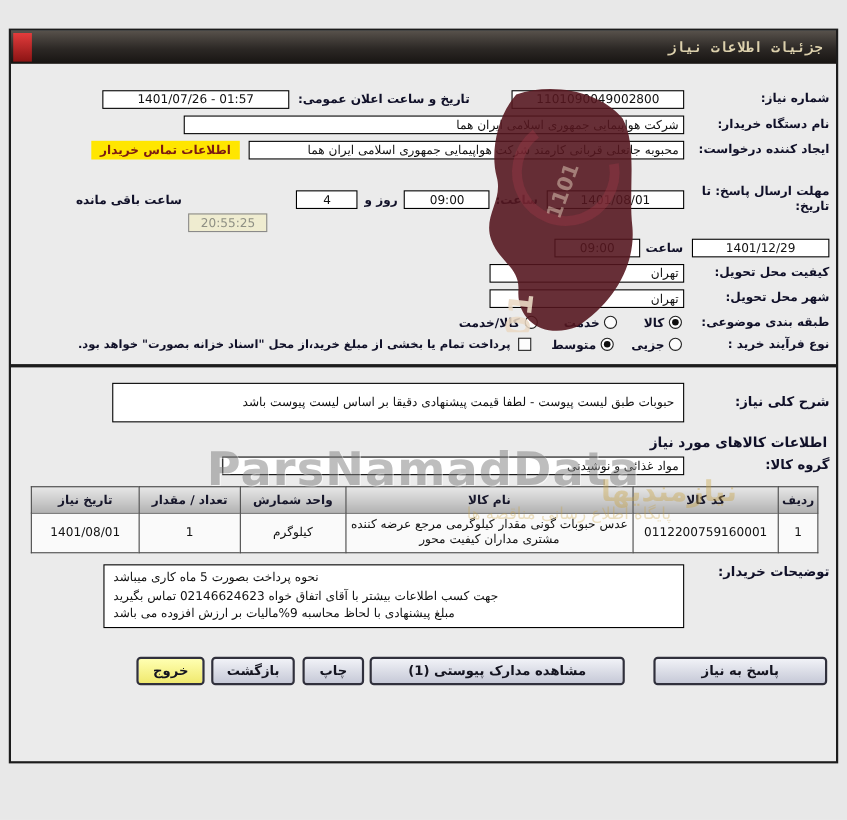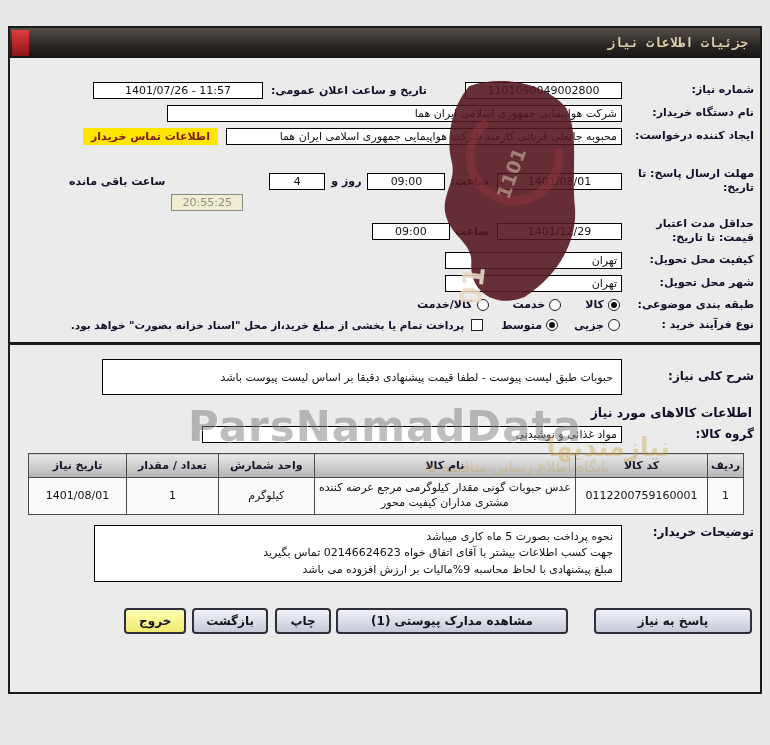--- a/index.html
+++ b/index.html
@@ -92,21 +92,21 @@
   table.goods td {
     background:#fafafa; border:1px solid #4a4a4a;
     font-size:11px; padding:3px 4px; text-align:center;
     height:36px; vertical-align:middle; line-height:1.35; color:#111;
   }
   .col-row { width:36px; } .col-code { width:132px; } .col-name { width:262px; }
   .col-unit { width:96px; } .col-qty { width:92px; } .col-date { width:98px; }
 
   .notes-box {
     width:528px; background:#fff; border:1px solid #000;
-    font-size:11px; padding:3px 8px; line-height:1.5; text-align:right; color:#111;
+    font-size:11px; padding:3px 8px; line-height:1.5; text-align:left; color:#111;
   }
 
   
   .buttons { display:flex; align-items:center; padding:18px 8px 0; }
   .btn {
     height:26px; border:2px solid #30303c; border-radius:4px;
     background:linear-gradient(180deg,#f1f2f7,#c6c9d7);
     font-weight:bold; font-size:12px; color:#141420;
     padding:0 12px; cursor:pointer; font-family:inherit; white-space:nowrap;
   }
@@ -149,21 +149,21 @@
       <span class="title-accent"></span>
       <span class="title-text">جزئیات اطلاعات نیاز</span>
     </div>
 
     <div class="formarea">
 
       <div class="row">
         <span class="lblcol">شماره نیاز:</span>
         <span class="box ctr" style="width:157px" dir="ltr">1101090049002800</span>
         <span class="lbl" style="margin-right:38px">تاریخ و ساعت اعلان عمومی:</span>
-        <span class="box ctr" style="width:170px;margin-right:8px" dir="ltr">1401/07/26 - 11:57</span>
+        <span class="box ctr" style="width:170px;margin-right:8px" dir="ltr">1401/07/26 - 01:57</span>
       </div>
 
       <div class="row">
         <span class="lblcol">نام دستگاه خریدار:</span>
         <span class="box" style="width:455px">شرکت هواپیمایی جمهوری اسلامی ایران هما</span>
       </div>
 
       <div class="row">
         <span class="lblcol">ایجاد کننده درخواست:</span>
         <span class="box" style="width:396px">محبوبه جانعلی قربانی کارمند شرکت هواپیمایی جمهوری اسلامی ایران هما</span>
@@ -175,21 +175,20 @@
         <span class="box ctr" style="width:125px" dir="ltr">1401/08/01</span>
         <span class="lbl" style="margin-right:8px">ساعت:</span>
         <span class="box ctr" style="width:78px;margin-right:5px" dir="ltr">09:00</span>
         <span class="lbl" style="margin-right:6px">روز  و</span>
         <span class="box ctr" style="width:56px;margin-right:6px" dir="ltr">4</span>
         <span class="box ctr remaining" style="width:72px;margin-right:26px" dir="ltr">20:55:25</span>
         <span class="lbl" style="margin-right:6px">ساعت باقی مانده</span>
       </div>
 
       <div class="row">
-        <span class="lblcol">حداقل مدت اعتبار قیمت: تا تاریخ:</span>
         <span class="box ctr" style="width:125px" dir="ltr">1401/12/29</span>
         <span class="lbl" style="margin-right:8px">ساعت</span>
         <span class="box ctr" style="width:78px;margin-right:5px" dir="ltr">09:00</span>
       </div>
 
       <div class="row">
         <span class="lblcol">کیفیت محل تحویل:</span>
         <span class="box" style="width:177px">تهران</span>
       </div>
 

